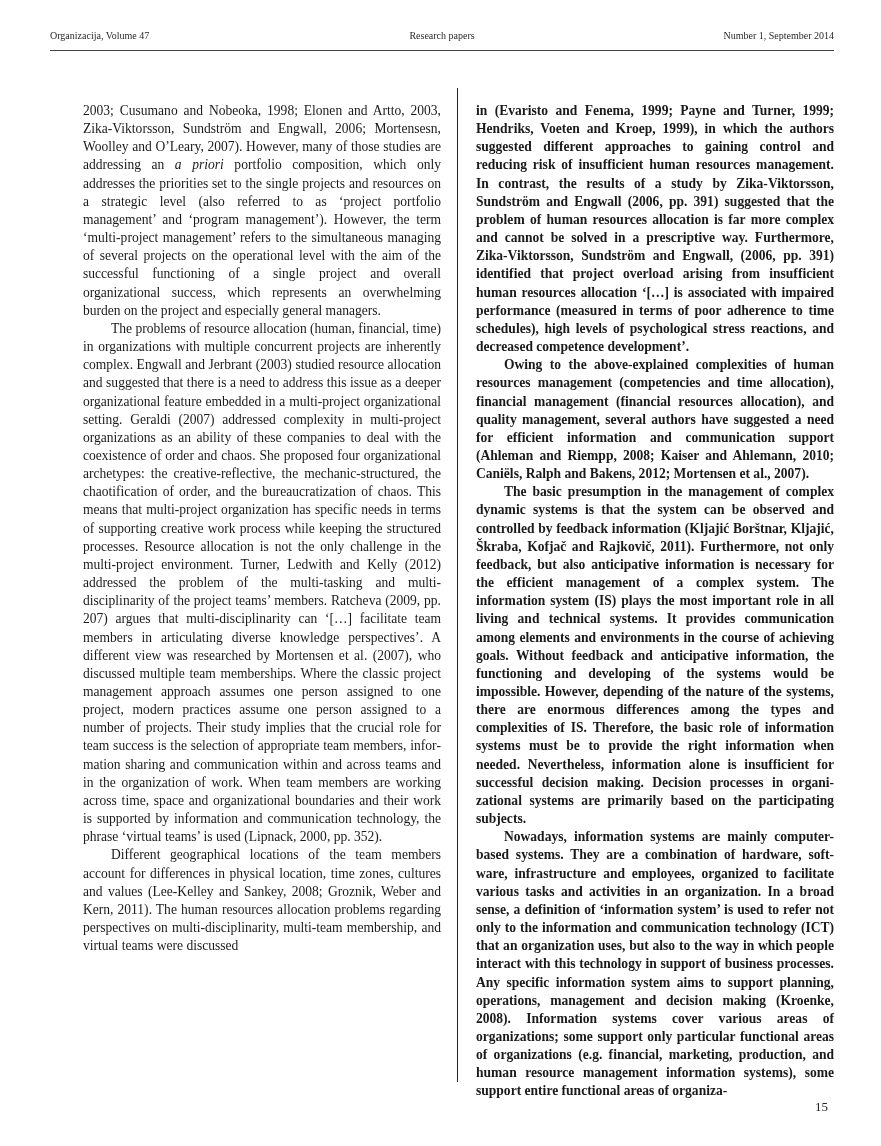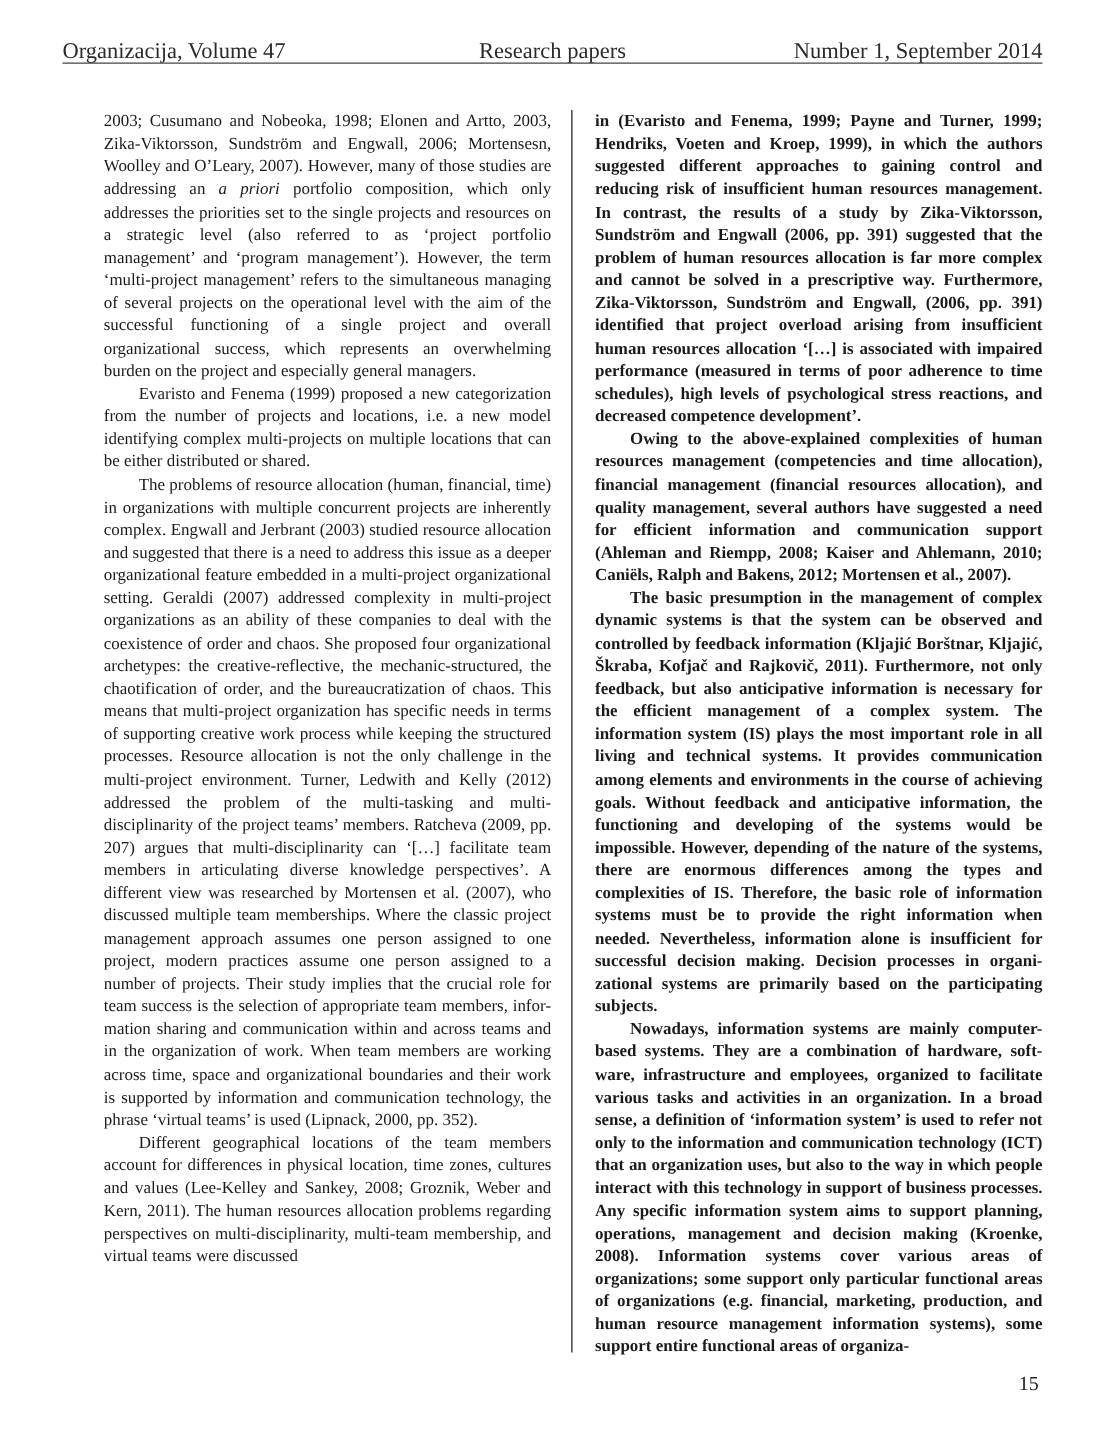--- a/index.html
+++ b/index.html
@@ -14,36 +14,36 @@
       overflow: hidden;
       font-family: "Liberation Serif", "DejaVu Serif", serif;
       color: #1a1a1a;
     }
     .running-head {
       position: absolute;
       left: 50px;
       top: 30px;
       width: 784px;
       height: 20px;
-      font-size: 18px;
+      font-size: 10px;
       color: #2a2a2a;
       border-bottom: 1.3px solid #444;
     }
     .running-head span {
       position: absolute;
       top: 0;
       white-space: nowrap;
     }
     .rh-left { left: 0; }
     .rh-center { left: 50%; transform: translateX(-50%); font-family: Liberation Serif, serif; }
     .rh-right { right: 0; }
 
     .column {
       position: absolute;
-      top: 88px;
+      top: 102px;
       width: 358px;
       font-size: 13.55px;
       line-height: 18.15px;
       text-align: justify;
       hyphens: manual;
     }
     .col-left { left: 83px; }
     .col-right { left: 476px; font-weight: bold; }
     .column p {
       margin: 0;
@@ -56,37 +56,36 @@
       left: 457px;
       top: 88px;
       width: 1px;
       height: 994px;
       background: #222;
     }
     .page-number {
       position: absolute;
       left: 815px;
       top: 1099px;
-      font-size: 16px;
+      font-size: 13px;
       color: #222;
     }
     em { font-style: italic; }
   </style>
 </head>
 <body>
 
 <div class="running-head">
   <span class="rh-left">Organizacija, Volume 47</span>
   <span class="rh-center">Research papers</span>
   <span class="rh-right">Number 1, September 2014</span>
 </div>
 
 <div class="column col-left">
   <p><span>2003; Cusumano and Nobeoka, 1998; Elonen and Artto, 2003, Zika-Viktorsson, Sundström and Engwall, 2006; Mortensesn, Woolley and O’Leary, 2007). However, many of those studies are addressing an </span><em>a priori</em><span> portfolio compo­sition, which only addresses the priorities set to the single projects and resources on a strategic level (also referred to as ‘project portfolio management’ and ‘program manage­ment’). However, the term ‘multi-project management’ refers to the simultaneous managing of several projects on the operational level with the aim of the successful function­ing of a single project and overall organizational success, which represents an overwhelming burden on the project and especially general managers.</span></p>
-  <p class="indent">Evaristo and Fenema (1999) proposed a new categori­zation from the number of projects and locations, i.e. a new model identifying complex multi-projects on multiple loca­tions that can be either distributed or shared.</p>
   <p class="indent">The problems of resource allocation (human, financial, time) in organizations with multiple concurrent projects are inherently complex. Engwall and Jerbrant (2003) studied resource allocation and suggested that there is a need to address this issue as a deeper organizational feature embed­ded in a multi-project organizational setting. Geraldi (2007) addressed complexity in multi-project organizations as an ability of these companies to deal with the coexistence of order and chaos. She proposed four organizational arche­types: the creative-reflective, the mechanic-structured, the chaotification of order, and the bureaucratization of chaos. This means that multi-project organization has specific needs in terms of supporting creative work process while keeping the structured processes. Resource allocation is not the only challenge in the multi-project environment. Turner, Ledwith and Kelly (2012) addressed the problem of the multi-tasking and multi-disciplinarity of the project teams’ members. Ratcheva (2009, pp. 207) argues that multi-disciplinarity can ‘[…] facilitate team members in articulat­ing diverse knowledge perspectives’. A different view was researched by Mortensen et al. (2007), who discussed mul­tiple team memberships. Where the classic project manage­ment approach assumes one person assigned to one project, modern practices assume one person assigned to a number of projects. Their study implies that the crucial role for team success is the selection of appropriate team members, infor­mation sharing and communication within and across teams and in the organization of work. When team members are working across time, space and organizational boundaries and their work is supported by information and communica­tion technology, the phrase ‘virtual teams’ is used (Lipnack, 2000, pp. 352).</p>
   <p class="indent">Different geographical locations of the team members account for differences in physical location, time zones, cultures and values (Lee-Kelley and Sankey, 2008; Groznik, Weber and Kern, 2011). The human resources allocation problems regarding perspectives on multi-disciplinarity, multi-team membership, and virtual teams were discussed</p>
 </div>
 
 <div class="divider"></div>
 
 <div class="column col-right">
   <p>in (Evaristo and Fenema, 1999; Payne and Turner, 1999; Hendriks, Voeten and Kroep, 1999), in which the authors suggested different approaches to gaining control and reducing risk of insufficient human resources manage­ment. In contrast, the results of a study by Zika-Viktorsson, Sundström and Engwall (2006, pp. 391) suggested that the problem of human resources allocation is far more complex and cannot be solved in a prescriptive way. Furthermore, Zika-Viktorsson, Sundström and Engwall, (2006, pp. 391) identified that project overload arising from insufficient human resources allocation ‘[…] is associated with impaired performance (measured in terms of poor adherence to time schedules), high levels of psychological stress reactions, and decreased competence development’.</p>
   <p class="indent">Owing to the above-explained complexities of human resources management (competencies and time allocation), financial management (financial resources allocation), and quality management, several authors have suggested a need for efficient information and communication support (Ahleman and Riempp, 2008; Kaiser and Ahlemann, 2010; Caniëls, Ralph and Bakens, 2012; Mortensen et al., 2007).</p>
   <p class="indent">The basic presumption in the management of com­plex dynamic systems is that the system can be observed and controlled by feedback information (Kljajić Borštnar, Kljajić, Škraba, Kofjač and Rajkovič, 2011). Furthermore, not only feedback, but also anticipative information is nec­essary for the efficient management of a complex system. The information system (IS) plays the most important role in all living and technical systems. It provides communication among elements and environments in the course of achiev­ing goals. Without feedback and anticipative information, the functioning and developing of the systems would be impossible. However, depending of the nature of the sys­tems, there are enormous differences among the types and complexities of IS. Therefore, the basic role of information systems must be to provide the right information when needed. Nevertheless, information alone is insufficient for successful decision making. Decision processes in organi­zational systems are primarily based on the participating subjects.</p>

